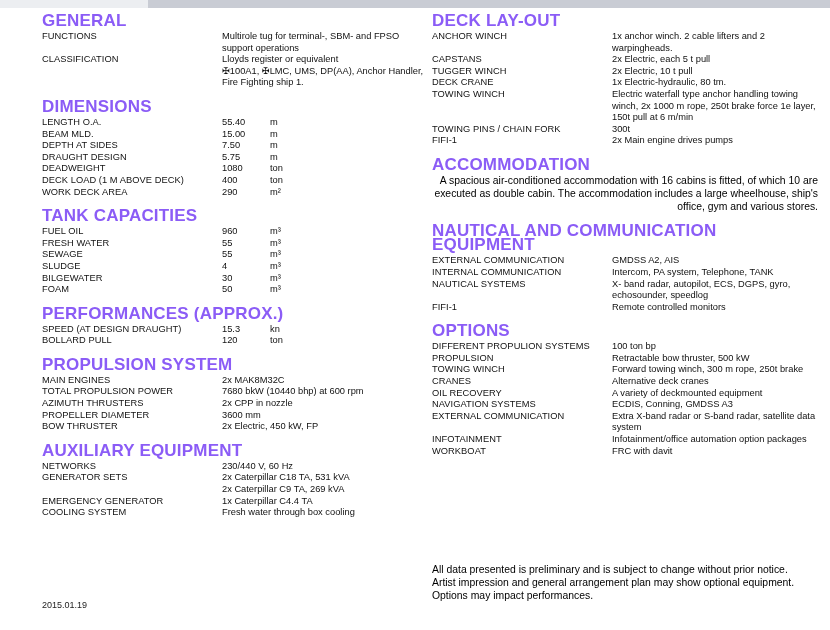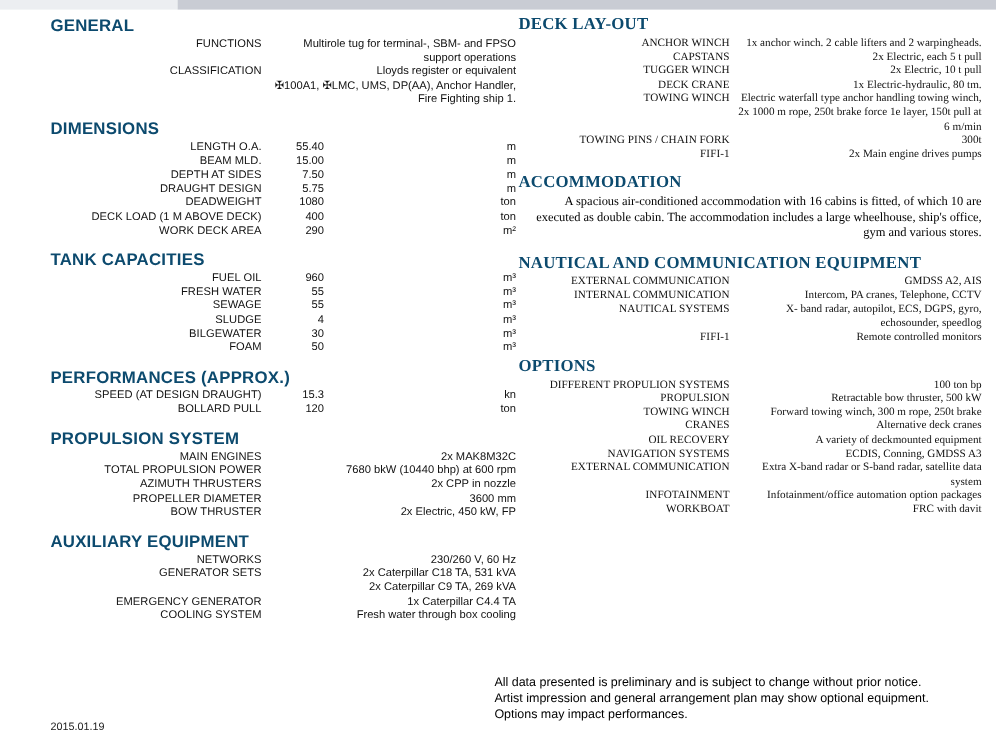--- a/index.html
+++ b/index.html
@@ -55,37 +55,35 @@
     position: absolute;
     top: 0;
   }
   .col-left {
     left: 42px;
     width: 388px;
   }
   .col-right {
     left: 432px;
     width: 386px;
-    font-family: Liberation Serif, serif;
   }
   .sect-title {
-    color: #0c4a6e;
+    color: #8b5cf6;
     font-weight: bold;
-    font-size: 14px;
+    font-size: 17px;
     letter-spacing: 0.2px;
     margin: 0 0 3px 0;
     line-height: 14px;
   }
   .block {
     margin-bottom: 11px;
   }
   .rows {
     width: 100%;
     border-collapse: collapse;
-    text-align: right;
   }
   .rows td {
     font-size: 9.3px;
     line-height: 11.6px;
     vertical-align: top;
     padding: 0;
     color: #111111;
   }
   .lbl {
     width: 176px;
@@ -112,21 +110,21 @@
     line-height: 12.6px;
   }
   .para {
     font-size: 10.4px;
     line-height: 12.8px;
     margin: 2px 0 0 0;
     text-align: right;
   }
   .footer-note {
     position: absolute;
-    left: 412px;
+    left: 432px;
     top: 564px;
     width: 380px;
     font-size: 10.4px;
     line-height: 12.8px;
   }
   .datestamp {
     position: absolute;
     left: 42px;
     top: 600px;
     font-size: 9px;
@@ -290,21 +288,21 @@
         </tbody>
           </table>
       </div>
 
       <div class="block">
         <div class="sect-title">AUXILIARY EQUIPMENT</div>
         <table class="rows">
           <tbody>
               <tr>
             <td class="lbl">NETWORKS</td>
-            <td class="val">230/260 V, 60 Hz</td>
+            <td class="val">230/440 V, 60 Hz</td>
           </tr>
           <tr>
             <td class="lbl">GENERATOR SETS</td>
             <td class="val">2x Caterpillar C18 TA, 531 kVA
 2x Caterpillar C9 TA, 269 kVA</td>
           </tr>
           <tr>
             <td class="lbl">EMERGENCY GENERATOR</td>
             <td class="val">1x Caterpillar C4.4 TA</td>
           </tr>
@@ -364,21 +362,21 @@
       <div class="block">
         <div class="sect-title">NAUTICAL AND COMMUNICATION EQUIPMENT</div>
         <table class="rows">
           <tbody>
               <tr>
             <td class="lbl-r">EXTERNAL COMMUNICATION</td>
             <td class="val">GMDSS A2, AIS</td>
           </tr>
           <tr>
             <td class="lbl-r">INTERNAL COMMUNICATION</td>
-            <td class="val">Intercom, PA cranes, Telephone, CCTV</td>
+            <td class="val">Intercom, PA system, Telephone, TANK</td>
           </tr>
           <tr>
             <td class="lbl-r">NAUTICAL SYSTEMS</td>
             <td class="val">X- band radar, autopilot, ECS, DGPS, gyro, echosounder, speedlog</td>
           </tr>
           <tr>
             <td class="lbl-r">FIFI-1</td>
             <td class="val">Remote controlled monitors</td>
           </tr>
         </tbody>

